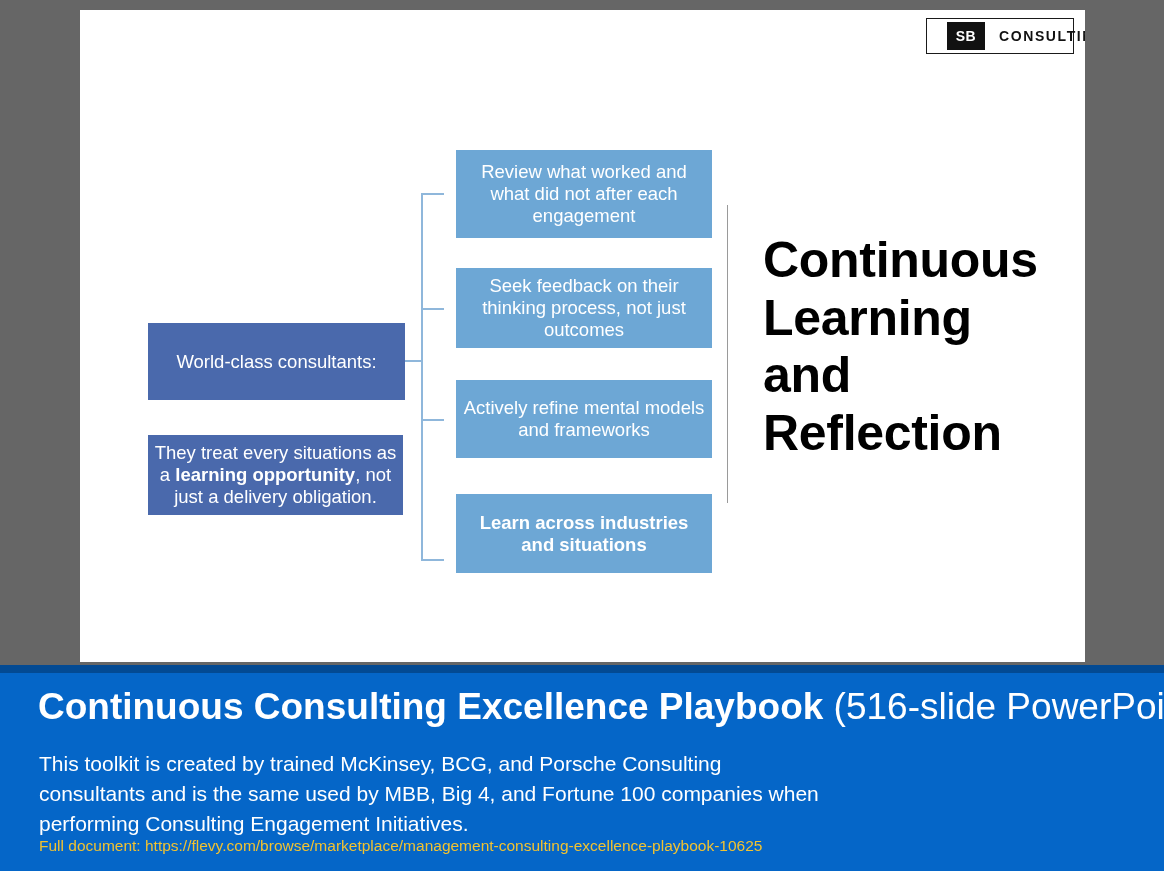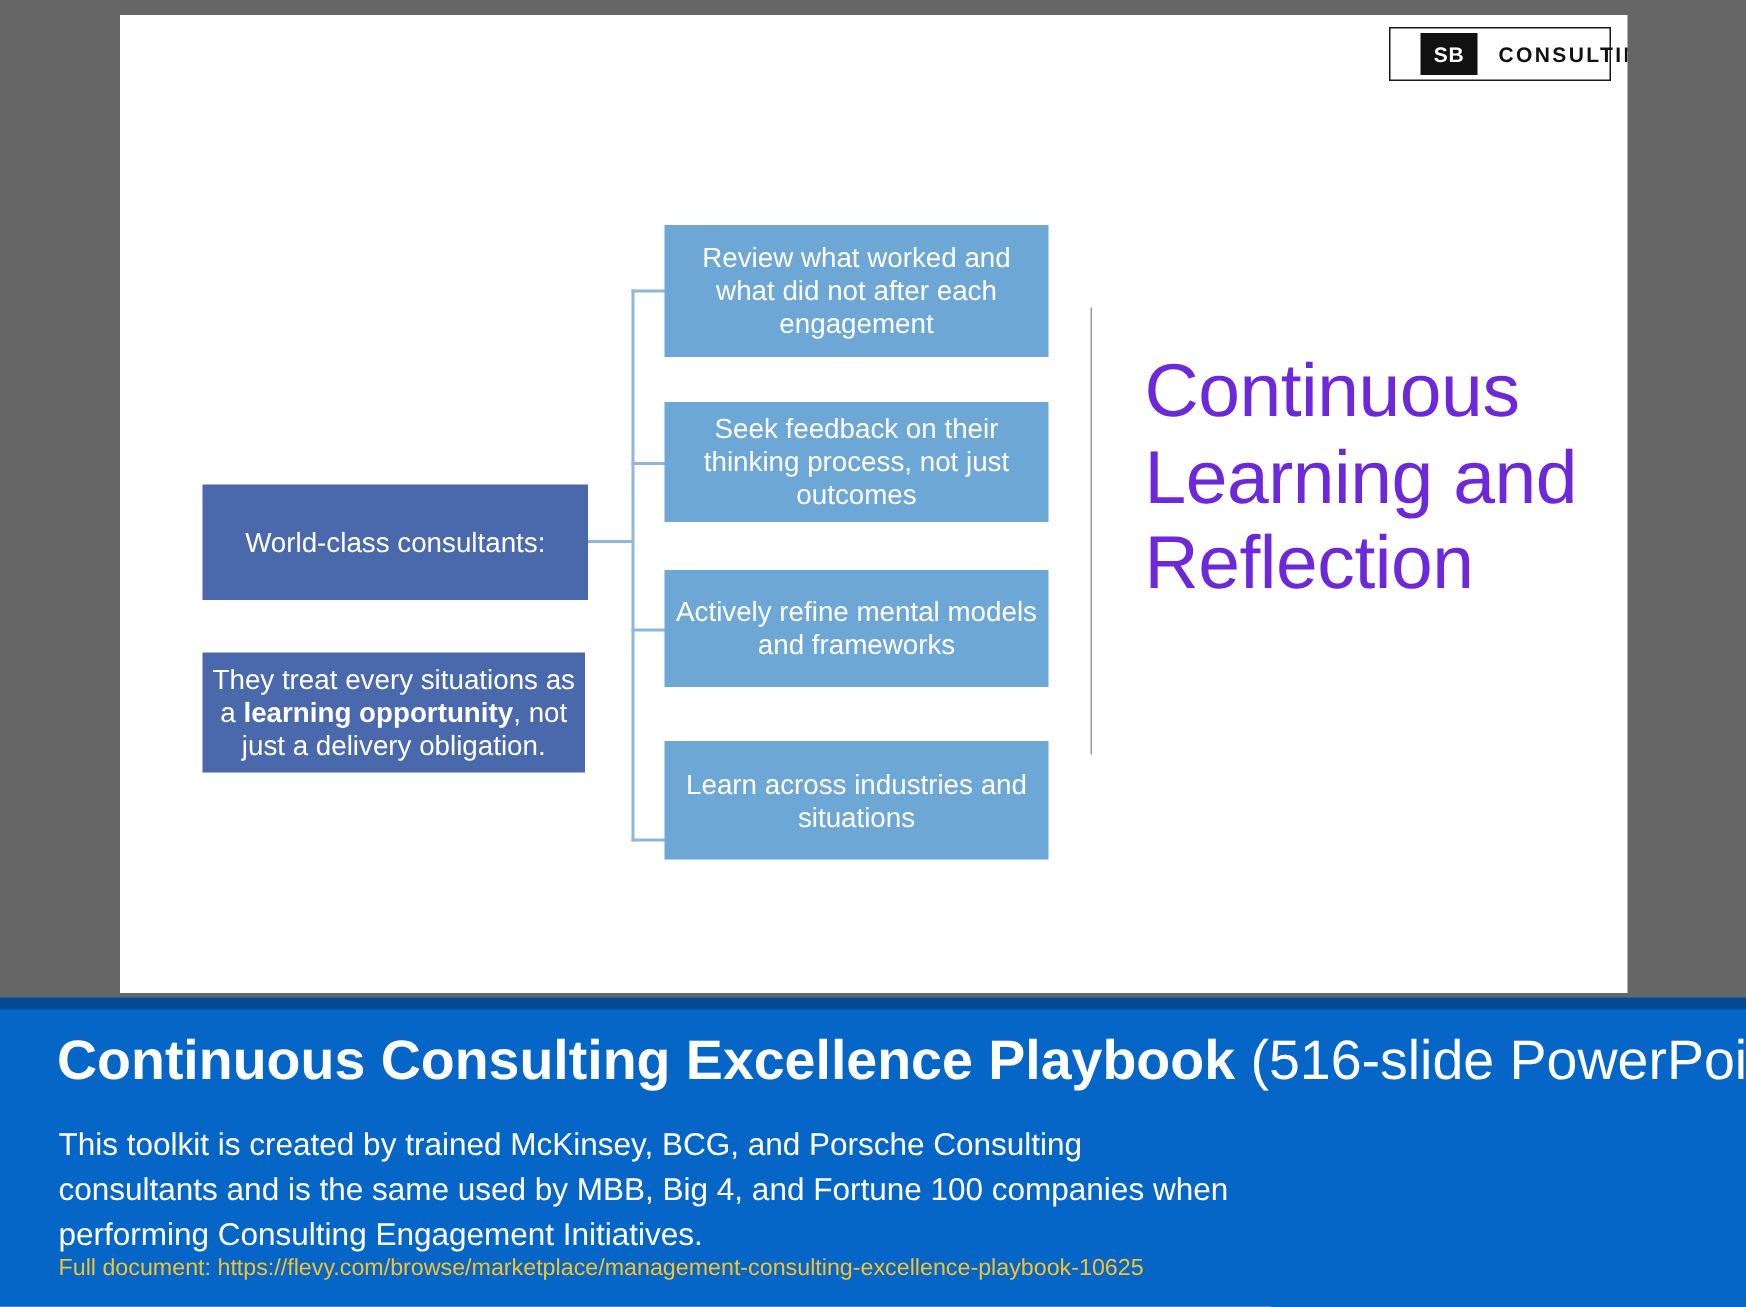--- a/index.html
+++ b/index.html
@@ -65,38 +65,39 @@
   .node {
     position: absolute;
     box-sizing: border-box;
     color: #ffffff;
     display: flex;
     align-items: center;
     justify-content: center;
     text-align: center;
     line-height: 1.18;
     padding: 4px 6px;
+    margin-left: 13px;
   }
   .node-dark { background: #4a69ac; }
   .node-light { background: #6da7d5; }
 
   .node-dark .txt { font-size: 18.5px; }
   .node-light .txt { font-size: 18.5px; }
 
   
   #box-premise   { left: 55px;  top: 200px; width: 255px; height: 76px; }
   #box-premise .txt { text-align: left; width: 100%; }
   #box-consultants { left: 55px; top: 313px; width: 257px; height: 77px; }
   #box-engagement { left: 55px; top: 425px; width: 255px; height: 80px; }
 
   
   #box-review  { left: 363px; top: 140px; width: 256px; height: 88px; }
   #box-feedback{ left: 363px; top: 258px; width: 256px; height: 80px; }
   #box-refine  { left: 363px; top: 370px; width: 256px; height: 78px; }
-  #box-learn   { left: 363px; top: 484px; width: 256px; height: 79px; }
+  #box-learn   { left: 363px; top: 484px; width: 256px; height: 79px; font-weight: bold; }
 
   .node strong { font-weight: bold; }
 
   
   .conn {
     position: absolute;
     background: #8fb7db;
   }
   
   #conn-stub   { left: 310px; top: 350px; width: 32px; height: 2px; }
@@ -118,22 +119,22 @@
     background: #9a9a9a;
   }
 
   
   #headline {
     position: absolute;
     left: 683px;
     top: 222px;
     width: 300px;
     font-size: 50px;
-    font-weight: normal;
-    color: #6d28d9;
+    font-weight: bold;
+    color: #000000;
     line-height: 1.15;
     letter-spacing: -0.3px;
   }
 
   
   #banner {
     position: absolute;
     left: 0;
     top: 665px;
     width: 1164px;

